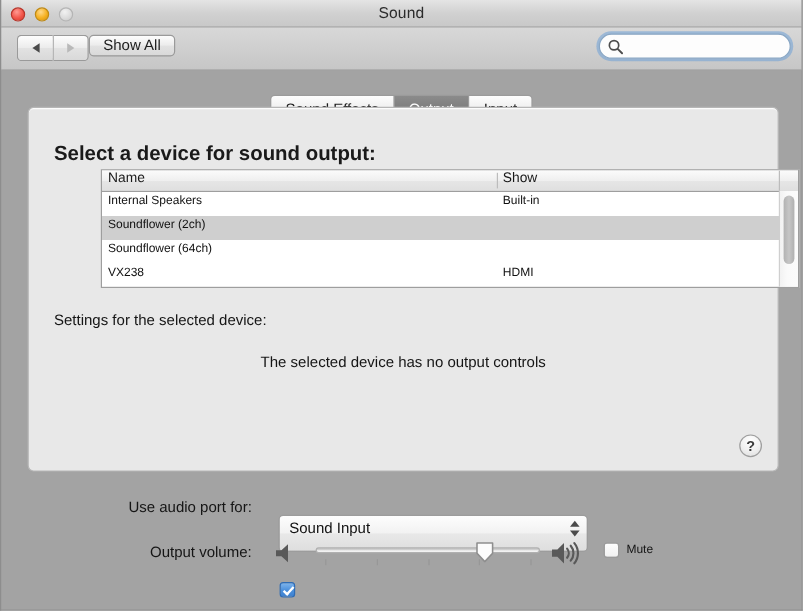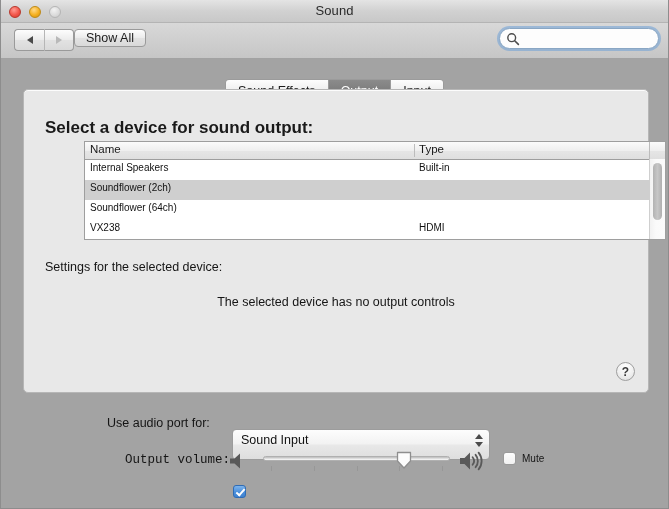--- a/index.html
+++ b/index.html
@@ -316,21 +316,20 @@
   #row-volume {
     position: absolute;
     left: 0; right: 0; top: 48px;
     height: 26px;
   }
   #volume-label {
     position: absolute;
     left: 124px; top: 5px;
     font-size: 12.5px;
     color: #151515;
-    font-family: Liberation Mono, monospace;
   }
   #spk-low  { position: absolute; left: 228px; top: 4px; width: 20px; height: 18px; }
   #spk-high { position: absolute; left: 458px; top: 2px; width: 28px; height: 22px; }
 
   #slider {
     position: absolute;
     left: 262px; top: 0;
     width: 187px; height: 26px;
   }
   #slider-track {
@@ -448,21 +447,21 @@
   </div>
 
   <div id="contentbox">
 
     <div id="select-label">Select a device for sound output:</div>
 
     <div id="table">
       <div id="thead">
         <span class="th name">Name</span>
         <span class="hdr-sep"></span>
-        <span class="th type">Type</span>
+        <span class="th type">Show</span>
         <span class="hdr-sep2"></span>
       </div>
 
       <div class="row">
         <span class="cell name">Internal Speakers</span>
         <span class="cell type">Built-in</span>
       </div>
       <div class="row selected">
         <span class="cell name">Soundflower (2ch)</span>
         <span class="cell type"></span>

